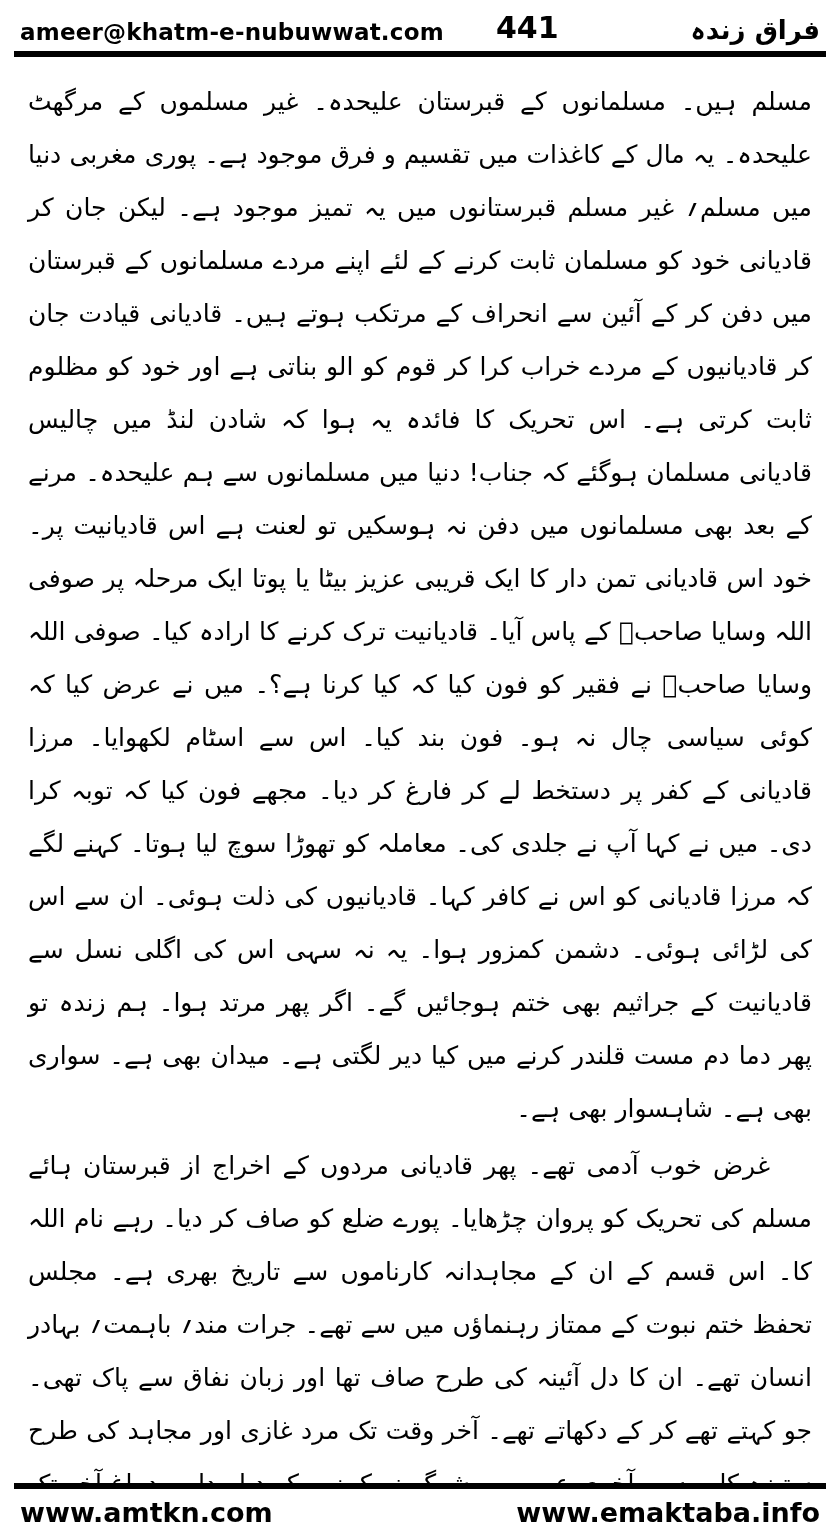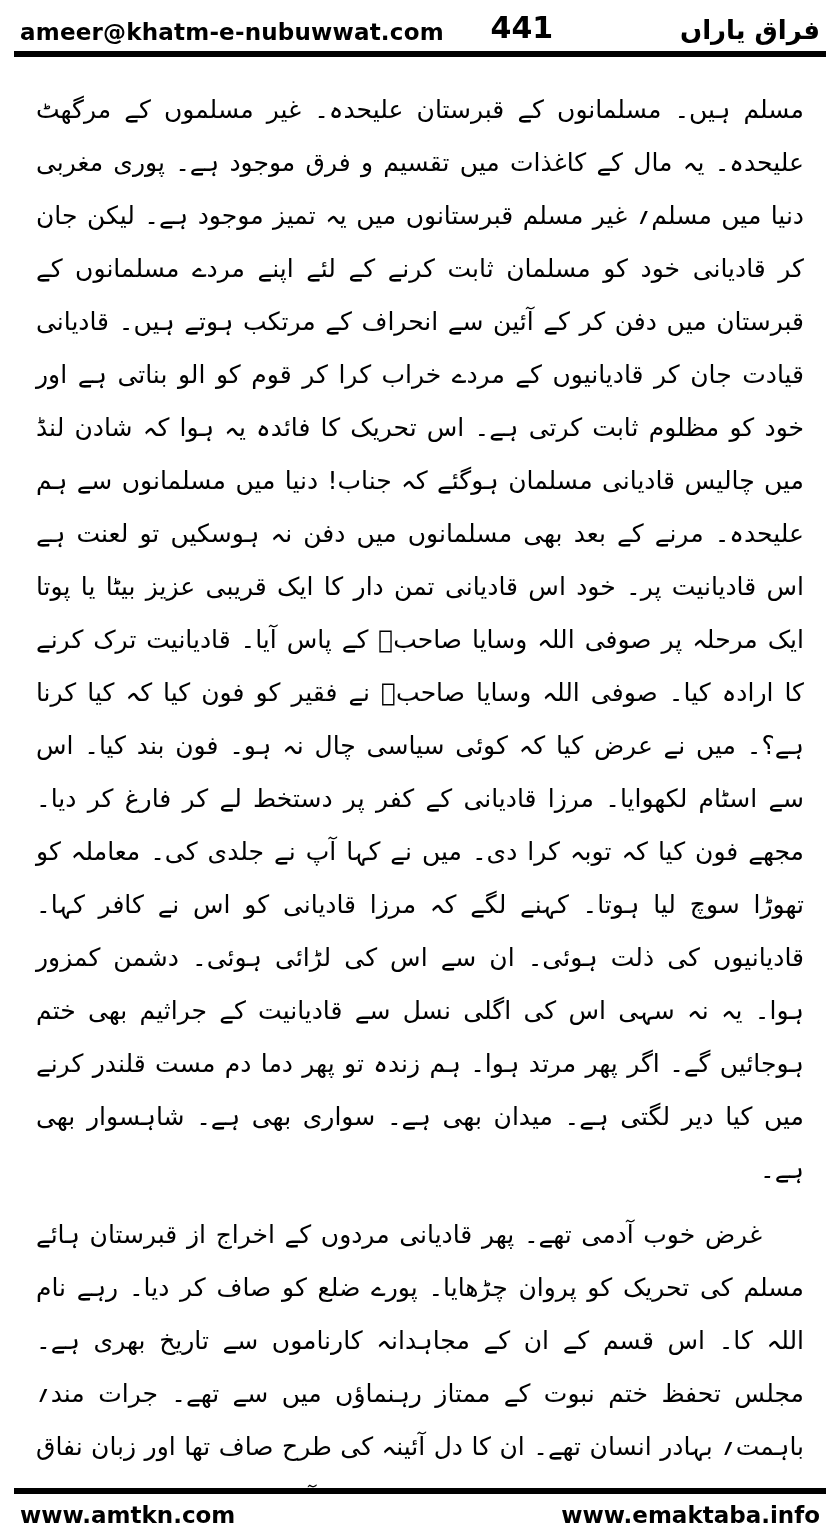--- a/index.html
+++ b/index.html
@@ -55,49 +55,49 @@
   .main {
     flex: 1 1 auto;
     direction: rtl;
     padding: 14px 24px 0 24px;
     font-size: 25px;
     line-height: 2.12;
     text-align: justify;
     overflow: hidden;
   }
   .main p {
-    margin: 12px;
+    margin: 4px;
   }
   .main p.indent {
     text-indent: 42px;
   }
 
   
   .footer {
     display: flex;
     justify-content: space-between;
     align-items: center;
     padding: 8px 20px 12px 20px;
     direction: ltr;
   }
   .footer .site {
     font-family: "DejaVu Sans", sans-serif;
     font-weight: bold;
-    font-size: 23px;
+    font-size: 27px;
   }
 </style>
 </head>
 <body>
 
 <div class="page">
 
   <div class="header">
     <span class="email">ameer@khatm-e-nubuwwat.com</span>
     <span class="page-number">441</span>
-    <span class="book-title">فراق یاراں</span>
+    <span class="book-title">فراق زندہ</span>
   </div>
 
   <hr class="rule">
 
   <div class="main">
     <div>
         <p class="">مسلم ہیں۔ مسلمانوں کے قبرستان علیحدہ۔ غیر مسلموں کے مرگھٹ علیحدہ۔ یہ مال کے کاغذات میں تقسیم و فرق موجود ہے۔ پوری مغربی دنیا میں مسلم؍ غیر مسلم قبرستانوں میں یہ تمیز موجود ہے۔ لیکن جان کر قادیانی خود کو مسلمان ثابت کرنے کے لئے اپنے مردے مسلمانوں کے قبرستان میں دفن کر کے آئین سے انحراف کے مرتکب ہوتے ہیں۔ قادیانی قیادت جان کر قادیانیوں کے مردے خراب کرا کر قوم کو الو بناتی ہے اور خود کو مظلوم ثابت کرتی ہے۔ اس تحریک کا فائدہ یہ ہوا کہ شادن لنڈ میں چالیس قادیانی مسلمان ہوگئے کہ جناب! دنیا میں مسلمانوں سے ہم علیحدہ۔ مرنے کے بعد بھی مسلمانوں میں دفن نہ ہوسکیں تو لعنت ہے اس قادیانیت پر۔ خود اس قادیانی تمن دار کا ایک قریبی عزیز بیٹا یا پوتا ایک مرحلہ پر صوفی اللہ وسایا صاحبؒ کے پاس آیا۔ قادیانیت ترک کرنے کا ارادہ کیا۔ صوفی اللہ وسایا صاحبؒ نے فقیر کو فون کیا کہ کیا کرنا ہے؟۔ میں نے عرض کیا کہ کوئی سیاسی چال نہ ہو۔ فون بند کیا۔ اس سے اسٹام لکھوایا۔ مرزا قادیانی کے کفر پر دستخط لے کر فارغ کر دیا۔ مجھے فون کیا کہ توبہ کرا دی۔ میں نے کہا آپ نے جلدی کی۔ معاملہ کو تھوڑا سوچ لیا ہوتا۔ کہنے لگے کہ مرزا قادیانی کو اس نے کافر کہا۔ قادیانیوں کی ذلت ہوئی۔ ان سے اس کی لڑائی ہوئی۔ دشمن کمزور ہوا۔ یہ نہ سہی اس کی اگلی نسل سے قادیانیت کے جراثیم بھی ختم ہوجائیں گے۔ اگر پھر مرتد ہوا۔ ہم زندہ تو پھر دما دم مست قلندر کرنے میں کیا دیر لگتی ہے۔ میدان بھی ہے۔ سواری بھی ہے۔ شاہسوار بھی ہے۔</p>
         <p class="indent">غرض خوب آدمی تھے۔ پھر قادیانی مردوں کے اخراج از قبرستان ہائے مسلم کی تحریک کو پروان چڑھایا۔ پورے ضلع کو صاف کر دیا۔ رہے نام اللہ کا۔ اس قسم کے ان کے مجاہدانہ کارناموں سے تاریخ بھری ہے۔ مجلس تحفظ ختم نبوت کے ممتاز رہنماؤں میں سے تھے۔ جرات مند؍ باہمت؍ بہادر انسان تھے۔ ان کا دل آئینہ کی طرح صاف تھا اور زبان نفاق سے پاک تھی۔ جو کہتے تھے کر کے دکھاتے تھے۔ آخر وقت تک مرد غازی اور مجاہد کی طرح ستیزہ کار رہے۔ آخری عمر میں شوگر نے کمزور کر دیا۔ دل و دماغ آخر تک متحرک رہے۔ یہی مومن کی شان ہے۔</p>
       </div>
 

